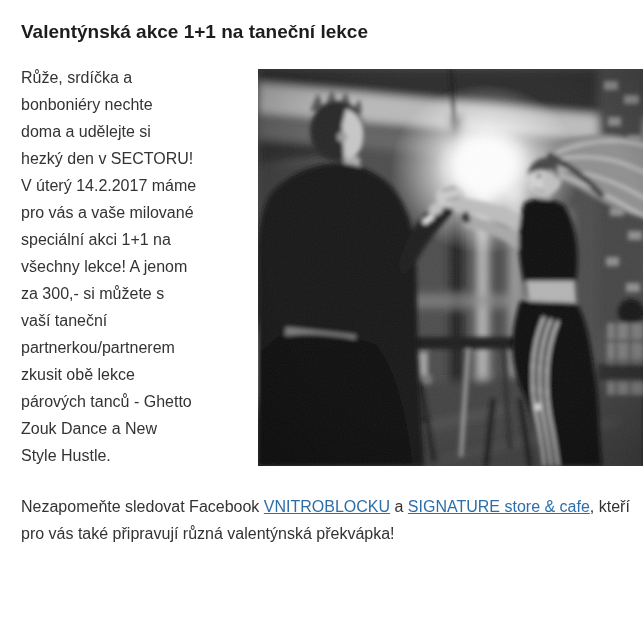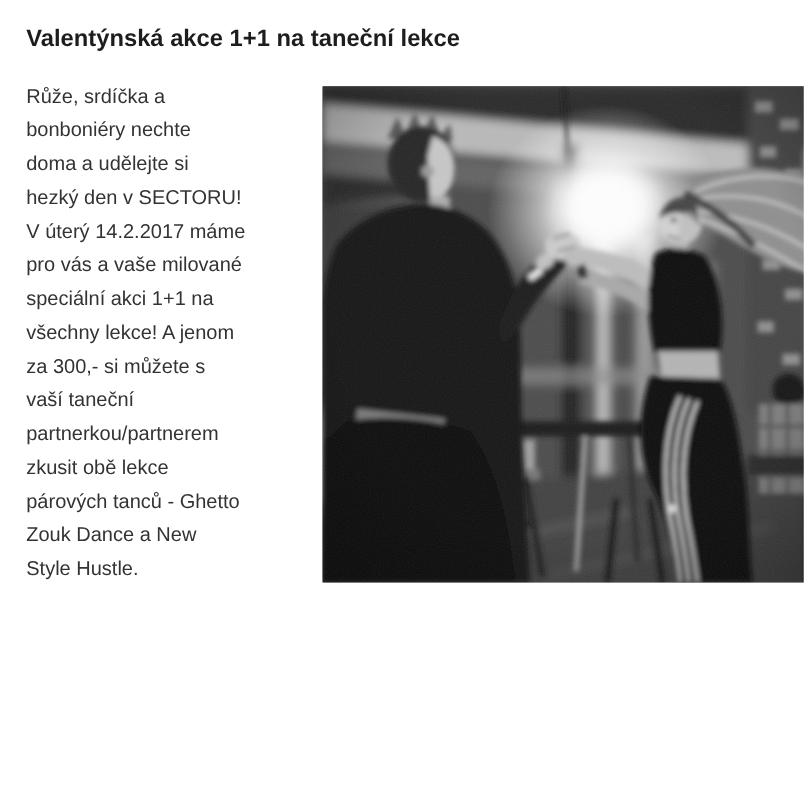--- a/index.html
+++ b/index.html
@@ -213,14 +213,15 @@
 všechny lekce! A jenom
 za 300,- si můžete s
 vaší taneční
 partnerkou/partnerem
 zkusit obě lekce
 párových tanců - Ghetto
 Zouk Dance a New
 Style Hustle.</p>
 
 
+  <p class="para-facebook"><span>Nezapomeňte sledovat Facebook </span><a href="#" class="article-link">VNITROBLOCKU</a><span> a </span><a href="#" class="article-link">SIGNATURE store &amp; cafe</a><span>, kteří pro vás také připravují různá valentýnská překvápka!</span></p>
 
 </div>
 
 </body></html>

